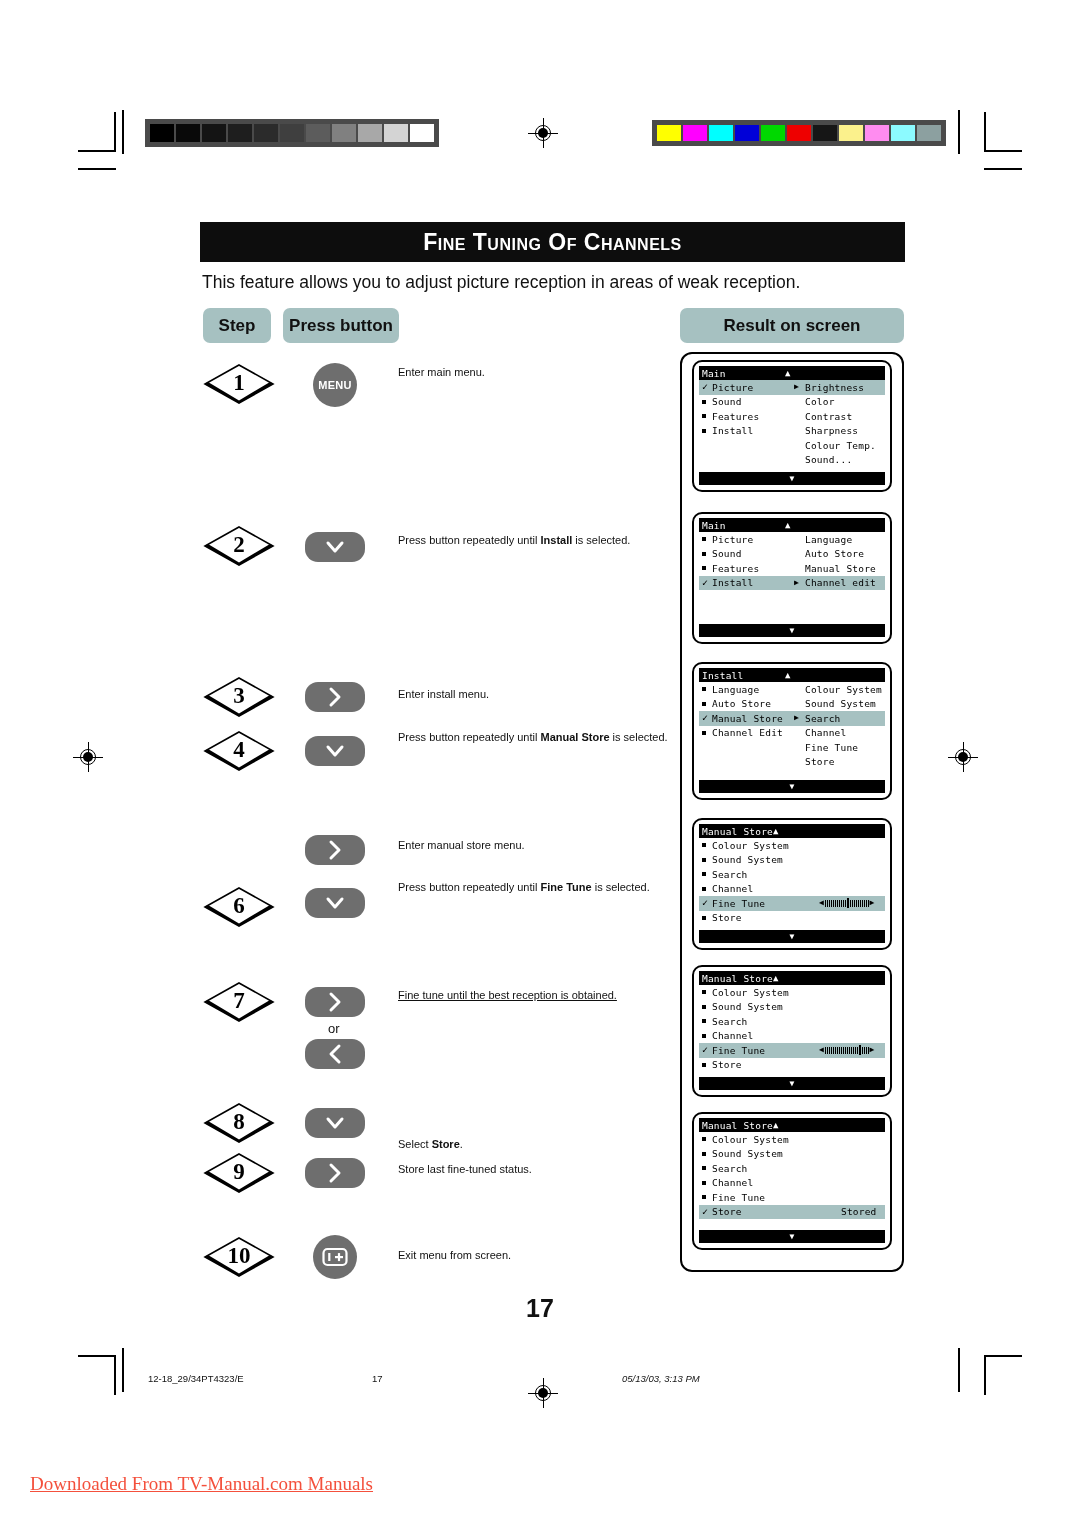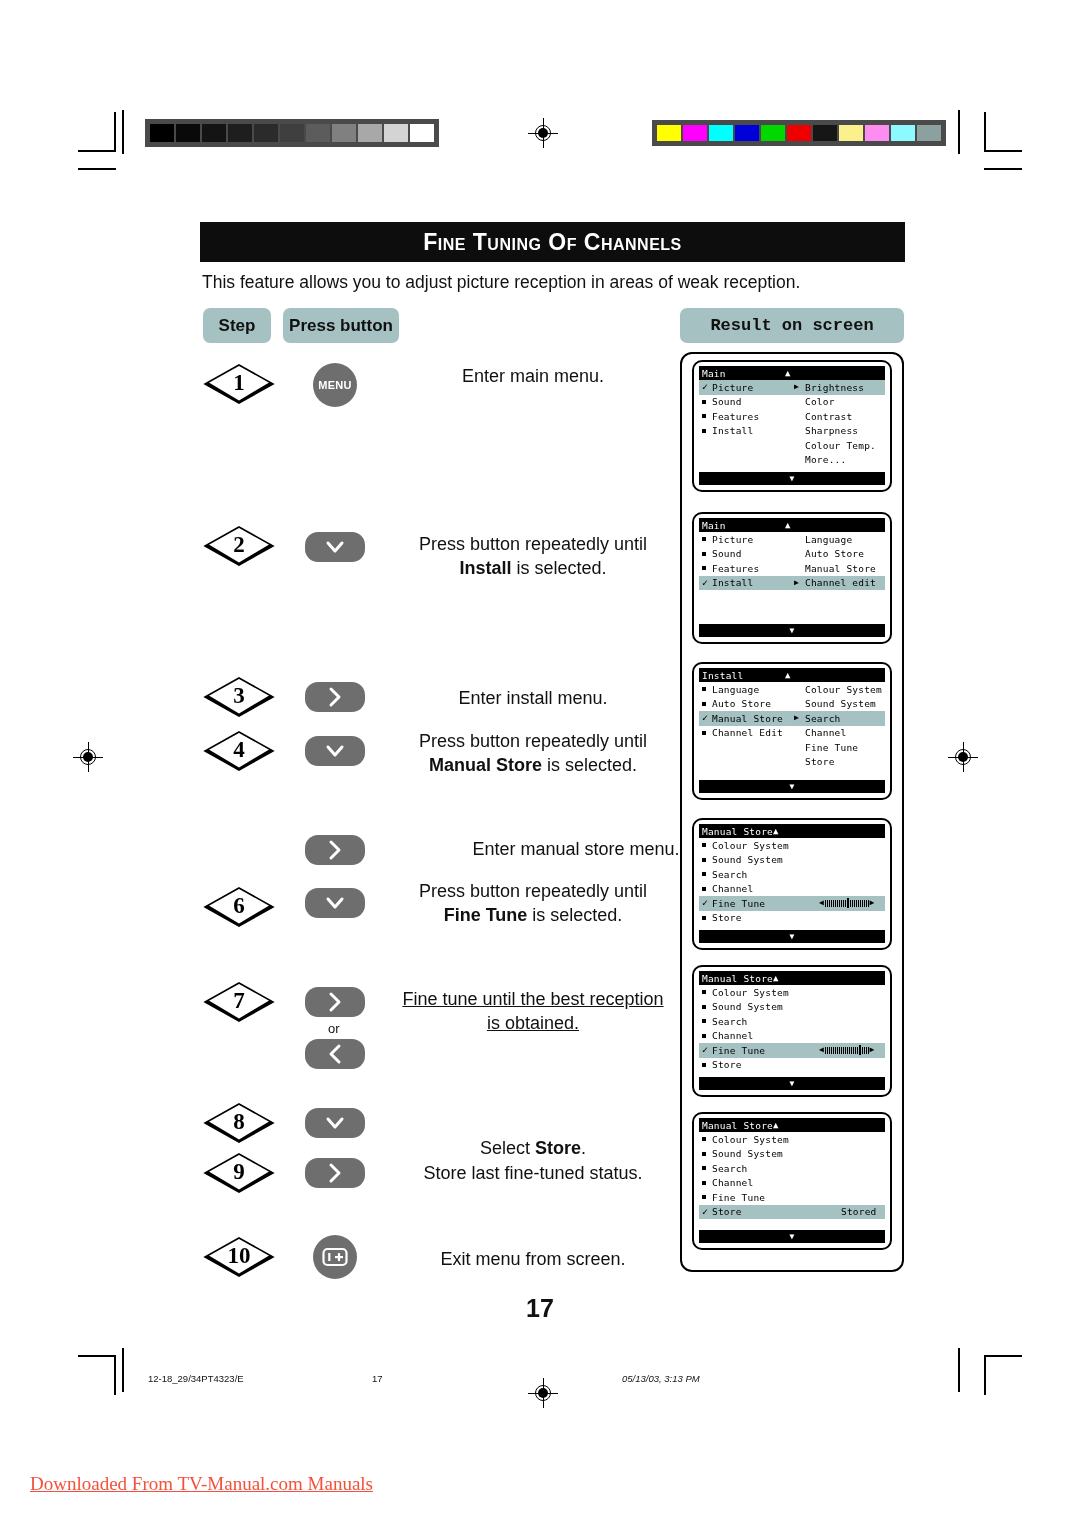--- a/index.html
+++ b/index.html
@@ -79,21 +79,21 @@
     background: #a6c1c1;
     border-radius: 7px;
     display: flex; align-items: center; justify-content: center;
     font-weight: bold;
     font-size: 17px;
     color: #111;
     height: 35px;
   }
   .pill-step   { left: 203px; top: 308px; width: 68px; }
   .pill-press  { left: 283px; top: 308px; width: 116px; }
-  .pill-result { left: 680px; top: 308px; width: 224px; font-family: Liberation Mono, monospace; }
+  .pill-result { left: 680px; top: 308px; width: 224px; }
 
   
   .step-diamond {
     position: absolute;
     width: 72px; height: 42px;
   }
   .step-diamond svg { display: block; }
   .step-diamond .num {
     position: absolute;
     left: 0; top: 0; width: 72px; height: 42px;
@@ -127,25 +127,24 @@
   .btn-pill svg { display: block; }
 
   .or-label {
     position: absolute;
     font-size: 13px;
     color: #111;
   }
 
   .desc {
     position: absolute;
-    font-size: 18px;
+    font-size: 11px;
     color: #111;
     line-height: 1.33;
     width: 270px;
-    text-align: center;
   }
   .desc b { font-weight: bold; }
 
   
   .result-panel {
     position: absolute;
     left: 680px; top: 352px;
     width: 224px; height: 920px;
     border: 2.5px solid #000;
     border-radius: 12px;
@@ -423,21 +422,21 @@
       <svg width="32" height="32" viewBox="0 0 32 32">
         <path d="M 9 12 L 16 20 L 23 12" fill="none" stroke="#ffffff" stroke-width="3" stroke-linecap="round" stroke-linejoin="round"></path>
       </svg>
     </div>
     <div class="desc" style="left: 398px; top: 730px;"><span>Press button repeatedly until </span><b>Manual Store</b><span> is selected.</span></div>
     <div class="btn-pill" style="left: 305px; top: 835px; background: rgb(110, 110, 110);">
       <svg width="32" height="32" viewBox="0 0 32 32">
         <path d="M 12 8 L 20 16 L 12 24" fill="none" stroke="#ffffff" stroke-width="3" stroke-linecap="round" stroke-linejoin="round"></path>
       </svg>
     </div>
-    <div class="desc" style="left: 398px; top: 838px; margin-left: 43px;"><span>Enter manual store menu.</span></div>
+    <div class="desc" style="left: 398px; top: 838px;"><span>Enter manual store menu.</span></div>
     <div class="step-diamond" style="left: 203px; top: 886px;">
       <svg width="72" height="42" viewBox="0 0 72 42">
         <path d="M36 2 L70 21 L36 40 L2 21 Z" fill="#ffffff" stroke="#000000" stroke-width="1.6"></path>
         <path d="M36 40 L2 21 L5 19 L36 37.5 L67 19 L70 21 Z" fill="#000000"></path>
       </svg>
       <div class="num">6</div>
     </div>
     <div class="btn-pill" style="left: 305px; top: 888px; background: rgb(110, 110, 110);">
       <svg width="32" height="32" viewBox="0 0 32 32">
         <path d="M 9 12 L 16 20 L 23 12" fill="none" stroke="#ffffff" stroke-width="3" stroke-linecap="round" stroke-linejoin="round"></path>
@@ -550,21 +549,21 @@
               <span class="bullet" style="background: transparent;"></span>
               <span></span>
             </div>
             <div class="osd-right"><span>Colour Temp.</span></div>
           </div>
           <div class="osd-row">
             <div class="osd-left">
               <span class="bullet" style="background: transparent;"></span>
               <span></span>
             </div>
-            <div class="osd-right"><span>More...</span></div>
+            <div class="osd-right"><span>Sound...</span></div>
           </div>
         </div>
         <div style="height: 5px;"></div>
         <div class="osd-foot">
           <span>▼</span>
         </div>
       </div>
     </div>
     <div class="tvscreen" style="top: 512px; height: 132px;">
       <div class="osd osd-inner">

